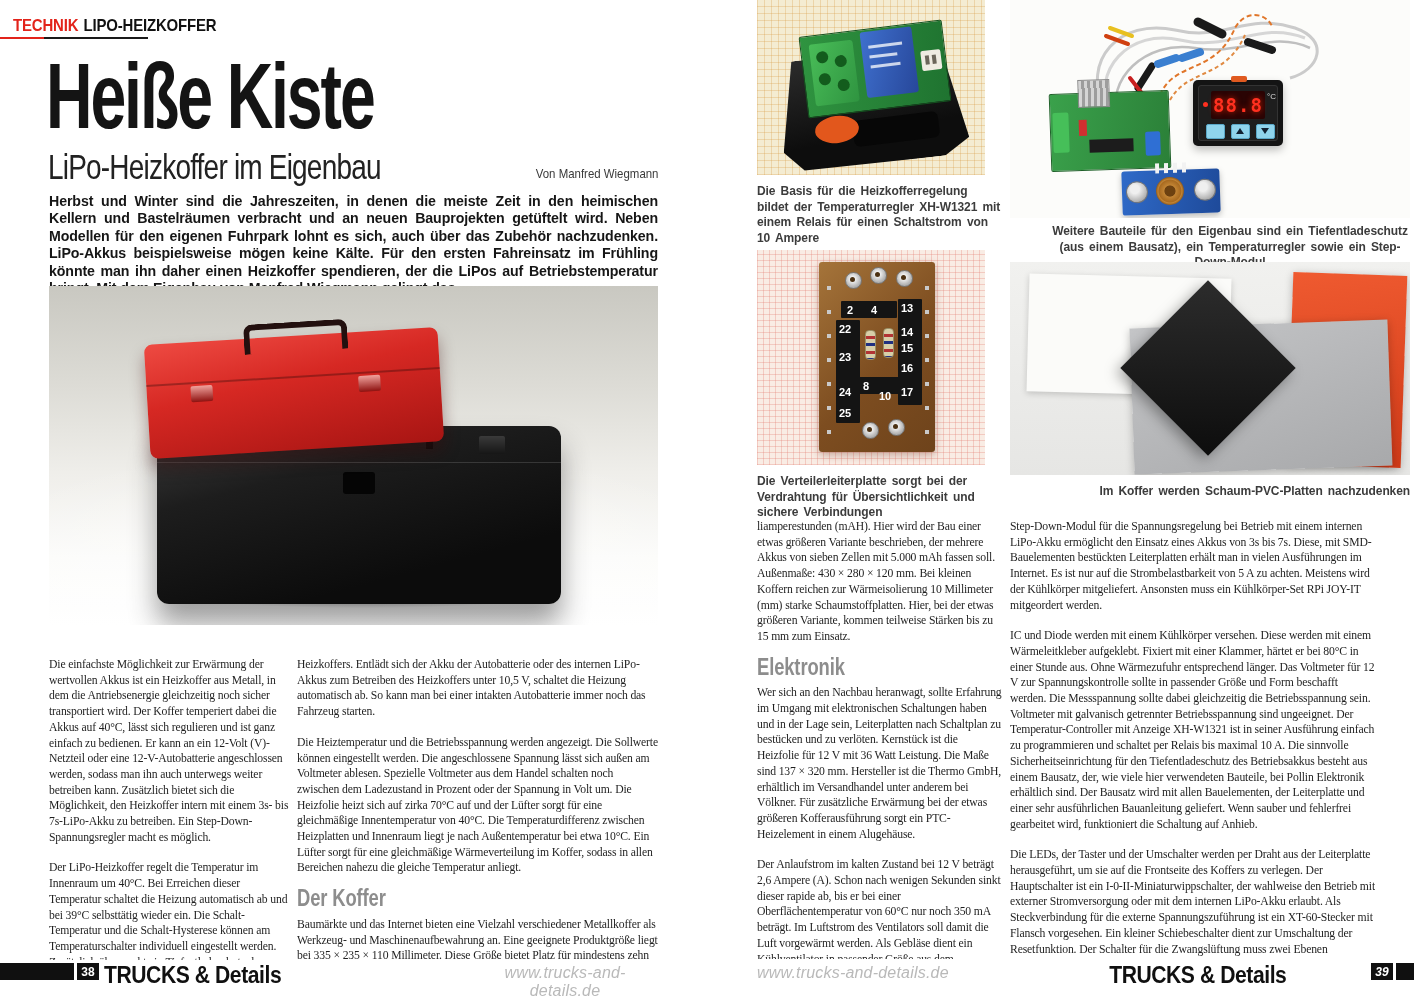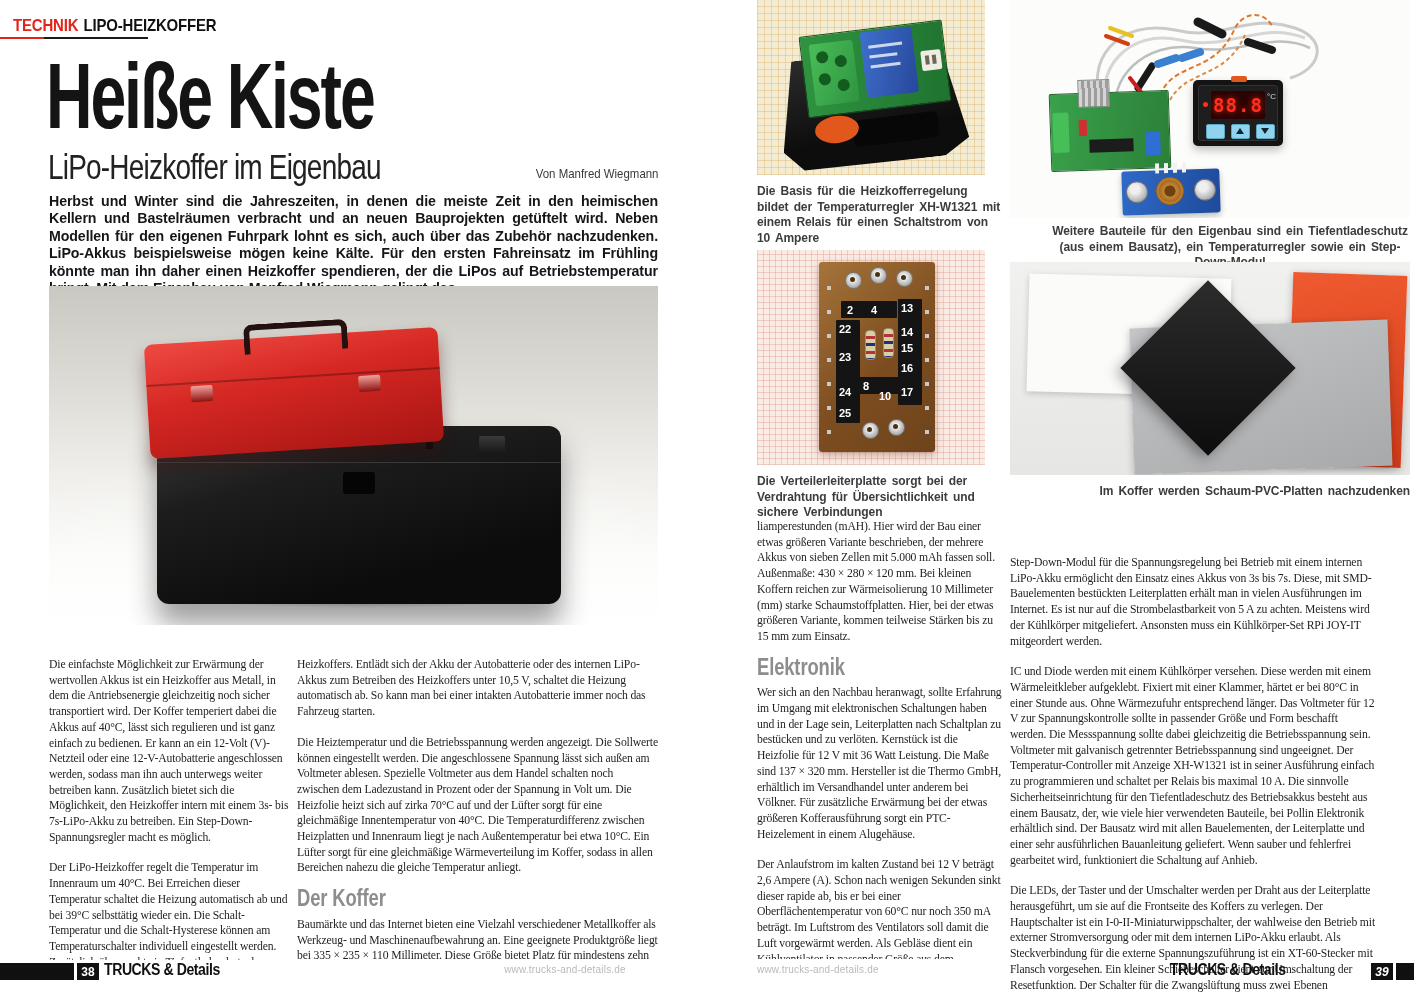--- a/index.html
+++ b/index.html
@@ -33,22 +33,22 @@
   .bodyhead{font-family:"Liberation Sans",sans-serif;font-size:23px;font-weight:bold;color:#8d8d8d;
             margin:6px 0 10px 0;transform:scaleX(.8);transform-origin:0 50%;white-space:nowrap;}
 
   
   .caption{font-size:12px;font-weight:bold;line-height:15.5px;color:#3c3c3c;letter-spacing:-.1px;word-spacing:2px;}
 
   
   .f-bar{height:17px;background:#101010;}
   .f-num{height:17px;background:#101010;color:#fff;font-size:12px;font-weight:bold;
          display:flex;align-items:center;justify-content:center;width:22px;}
-  .f-brand{font-size:16px;font-weight:bold;letter-spacing:-.5px;color:#101010;}
-  .f-url{font-size:10px;color:#b9b9b9;letter-spacing:.2px;}
+  .f-brand{font-size:24px;font-weight:bold;letter-spacing:-.5px;color:#101010;}
+  .f-url{font-size:16px;color:#b9b9b9;letter-spacing:.2px;font-style:italic;}
 
   
   .photo{position:absolute;overflow:hidden;}
   .photo *{position:absolute;}
 
   .photo-main{background:
      radial-gradient(130% 90% at 50% 100%, rgba(255,255,255,.9) 0%, rgba(255,255,255,0) 60%),
      linear-gradient(180deg,#c9c8c1 0%,#dddcd6 30%,#efeeea 55%,#fbfbf9 80%,#ffffff 100%);}
   .case-black{left:108px;top:140px;width:404px;height:178px;border-radius:12px;
      background:linear-gradient(165deg,#3c3c3c 0%,#1d1d1d 30%,#0c0c0c 75%);
@@ -298,21 +298,21 @@
     <div class="fm-black"></div>
   </div>
   <div class="abs caption" style="left:1010px;top:484px;width:400px;text-align:right;">Im Koffer werden Schaum-PVC-Platten nachzudenken</div>
 
   <div class="abs col" style="left:757px;top:519px;width:245px;height:440px;">
     <p>liamperestunden (mAH). Hier wird der Bau einer etwas größeren Variante beschrieben, der mehrere Akkus von sieben Zellen mit 5.000 mAh fassen soll. Außenmaße: 430 × 280 × 120 mm. Bei kleinen Koffern reichen zur Wärmeisolierung 10 Millimeter (mm) starke Schaumstoffplatten. Hier, bei der etwas größeren Variante, kommen teilweise Stärken bis zu 15 mm zum Einsatz.</p>
     <div class="bodyhead">Elektronik</div>
     <p>Wer sich an den Nachbau heranwagt, sollte Erfahrung im Umgang mit elektronischen Schaltungen haben und in der Lage sein, Leiterplatten nach Schaltplan zu bestücken und zu verlöten. Kernstück ist die Heizfolie für 12 V mit 36 Watt Leistung. Die Maße sind 137 × 320 mm. Hersteller ist die Thermo GmbH, erhältlich im Versandhandel unter anderem bei Völkner. Für zusätzliche Erwärmung bei der etwas größeren Kofferausführung sorgt ein PTC-Heizelement in einem Alugehäuse.</p>
     <p>Der Anlaufstrom im kalten Zustand bei 12 V beträgt 2,6 Ampere (A). Schon nach wenigen Sekunden sinkt dieser rapide ab, bis er bei einer Oberflächentemperatur von 60°C nur noch 350 mA beträgt. Im Luftstrom des Ventilators soll damit die Luft vorgewärmt werden. Als Gebläse dient ein Kühlventilator in passender Größe aus dem Computerbereich. Das</p>
   </div>
-  <div class="abs col" style="left:1010px;top:519px;width:365px;height:440px;margin-top:36px;">
+  <div class="abs col" style="left:1010px;top:519px;width:365px;height:440px;">
     <p>Step-Down-Modul für die Spannungsregelung bei Betrieb mit einem internen LiPo-Akku ermöglicht den Einsatz eines Akkus von 3s bis 7s. Diese, mit SMD-Bauelementen bestückten Leiterplatten erhält man in vielen Ausführungen im Internet. Es ist nur auf die Strombelastbarkeit von 5 A zu achten. Meistens wird der Kühlkörper mitgeliefert. Ansonsten muss ein Kühlkörper-Set RPi JOY-IT mitgeordert werden.</p>
     <p>IC und Diode werden mit einem Kühlkörper versehen. Diese werden mit einem Wärmeleitkleber aufgeklebt. Fixiert mit einer Klammer, härtet er bei 80°C in einer Stunde aus. Ohne Wärmezufuhr entsprechend länger. Das Voltmeter für 12 V zur Spannungskontrolle sollte in passender Größe und Form beschafft werden. Die Messspannung sollte dabei gleichzeitig die Betriebsspannung sein. Voltmeter mit galvanisch getrennter Betriebsspannung sind ungeeignet. Der Temperatur-Controller mit Anzeige XH-W1321 ist in seiner Ausführung einfach zu programmieren und schaltet per Relais bis maximal 10 A. Die sinnvolle Sicherheitseinrichtung für den Tiefentladeschutz des Betriebsakkus besteht aus einem Bausatz, der, wie viele hier verwendeten Bauteile, bei Pollin Elektronik erhältlich sind. Der Bausatz wird mit allen Bauelementen, der Leiterplatte und einer sehr ausführlichen Bauanleitung geliefert. Wenn sauber und fehlerfrei gearbeitet wird, funktioniert die Schaltung auf Anhieb.</p>
     <p>Die LEDs, der Taster und der Umschalter werden per Draht aus der Leiterplatte herausgeführt, um sie auf die Frontseite des Koffers zu verlegen. Der Hauptschalter ist ein I-0-II-Miniaturwippschalter, der wahlweise den Betrieb mit externer Stromversorgung oder mit dem internen LiPo-Akku erlaubt. Als Steckverbindung für die externe Spannungszuführung ist ein XT-60-Stecker mit Flansch vorgesehen. Ein kleiner Schiebeschalter dient zur Umschaltung der Resetfunktion. Der Schalter für die Zwangslüftung muss zwei Ebenen aufweisen. Fünf Bohrungen für LED-Fassungen (3-mm-LED) in Kunststoff oder Metallausführung müssen ausgeführt werden.</p>
   </div>
 
   <div class="abs f-url" style="left:757px;top:964px;">www.trucks-and-details.de</div>
   <div class="abs f-brand" style="right:128px;top:961px;"><span class="cxr">TRUCKS &amp; Details</span></div>
   <div class="abs f-num" style="right:21px;top:963px;font-style:italic;">39</div>
   <div class="abs f-bar" style="right:0;top:963px;width:18px;"></div>
 

